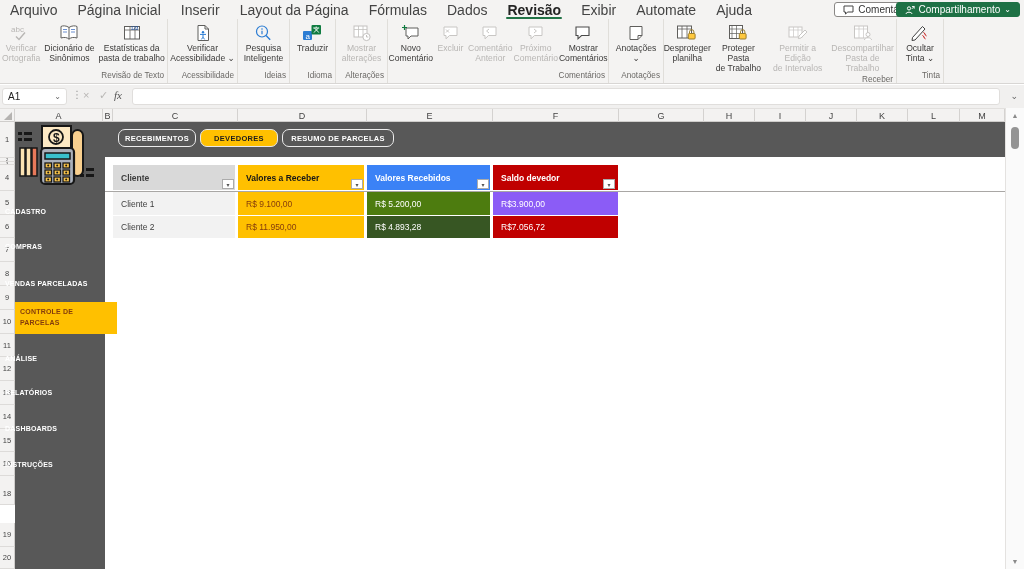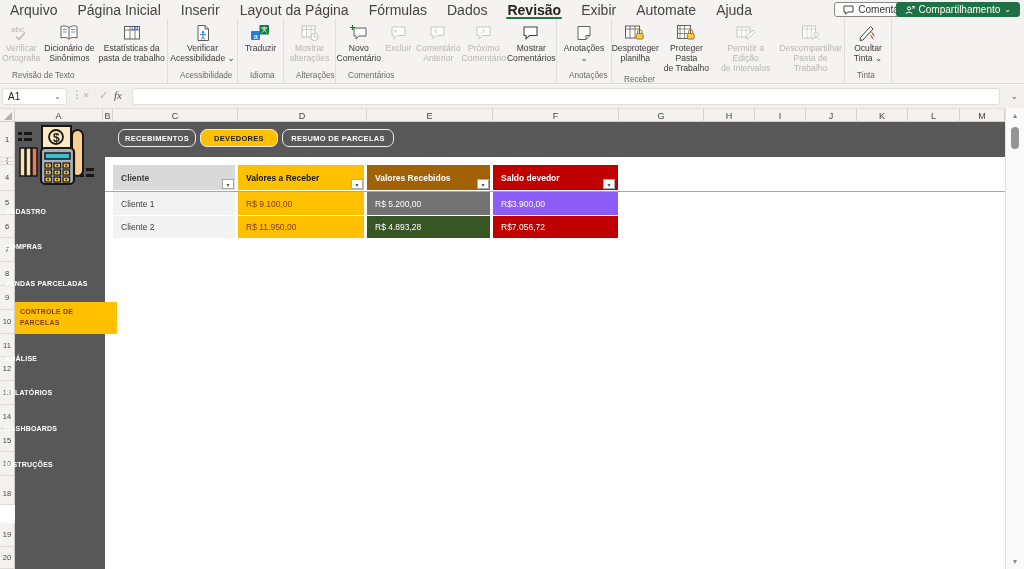--- a/index.html
+++ b/index.html
@@ -18,21 +18,21 @@
   .chip-share { right:4px; background:#1e7145; color:#fff; border:1px solid #1e7145; }
 
   
   .ribbon { position:absolute; left:0; top:19px; width:1024px; height:65px; background:#f4f3f2; border-bottom:1px solid #d8d6d4; display:flex; }
   .rgroup { height:100%; display:flex; flex-direction:column; border-right:1px solid #e0deda; flex:0 0 auto; }
   .rbuttons { flex:1; display:flex; justify-content:center; align-items:flex-start; padding-top:2px; }
   .rbtn { display:flex; flex-direction:column; align-items:center; text-align:center; padding:2px 2px 0; border-radius:3px; min-width:34px; }
   .rbtn .ricon { height:20px; display:flex; align-items:center; justify-content:center; }
   .rbtn .rlabel { font-size:8.6px; line-height:1.15; color:#3b3a39; white-space:pre-line; margin-top:1px; }
   .rbtn.disabled .rlabel { color:#b8b6b4; }
-  .glabel { font-size:8.2px; color:#6a6865; text-align:left; padding:1px 12px 3px; white-space:nowrap; }
+  .glabel { font-size:8.2px; color:#6a6865; text-align:right; padding:1px 3px 3px; white-space:nowrap; }
   .ribbon-collapse { position:absolute; right:8px; top:68px; font-size:10px; color:#666; }
 
   
   .fbar { position:absolute; left:0; top:85px; width:1024px; height:23px; background:#f1f0ef; display:flex; align-items:center; }
   .namebox { position:absolute; left:2px; top:3px; width:65px; height:17px; background:#fff; border:1px solid #e0dedc; border-radius:3px; display:flex; align-items:center; font-size:10px; color:#222; padding:0 5px; }
   .namebox .caret { margin-left:auto; font-size:8px; color:#666; }
   .fbar-dots { position:absolute; left:72px; top:4px; font-size:10px; color:#999; }
   .fbar-x { position:absolute; left:83px; top:4px; font-size:11px; color:#b8b6b4; }
   .fbar-check { position:absolute; left:99px; top:4px; font-size:11px; color:#b8b6b4; }
   .fbar-fx { position:absolute; left:114px; top:4px; font-size:11px; font-style:italic; font-family:"Liberation Serif", serif; color:#555; }
@@ -162,20 +162,37 @@
                 <path d="M6 10.4 h6 M9 10.4 v2.8 M7.4 15.4 l1.6-2.2 1.6 2.2" stroke="#2b7cd3" stroke-width="1" fill="none"></path>
               </svg>
           </span>
           <span class="rlabel">Verificar
 Acessibilidade ⌄</span>
         </div>
       </div>
       <div class="glabel">Acessibilidade</div>
     </div>
 
+    <div class="rgroup" style="width:52px">
+      <div class="rbuttons">
+        <div class="rbtn">
+          <span class="ricon">
+            <svg width="18" height="18" viewBox="0 0 18 18">
+                <circle cx="8" cy="7.5" r="5.5" fill="none" stroke="#2b7cd3" stroke-width="1.2"></circle>
+                <path d="M12 11.5 l4.2 4.2" stroke="#2b7cd3" stroke-width="1.4"></path>
+                <circle cx="8" cy="5" r="0.8" fill="#2b7cd3"></circle>
+                <path d="M8 6.8 v3.4" stroke="#2b7cd3" stroke-width="1.2"></path>
+              </svg>
+          </span>
+          <span class="rlabel">Pesquisa
+Inteligente</span>
+        </div>
+      </div>
+      <div class="glabel">Ideias</div>
+    </div>
 
     <div class="rgroup" style="width:46px">
       <div class="rbuttons">
         <div class="rbtn">
           <span class="ricon">
             <svg width="20" height="18" viewBox="0 0 20 18">
                 <rect x="1" y="7" width="9" height="9" rx="1" fill="#2b7cd3"></rect>
                 <text x="3.4" y="14.6" font-size="8" fill="#fff" font-family="Liberation Sans, sans-serif">a</text>
                 <rect x="9.5" y="1" width="9.5" height="9.5" rx="1" fill="#107c41"></rect>
                 <path d="M11.2 4 h6 M14.2 2.5 v1.5 M12 8.6 c1.2-1.6 2.8-3.4 4.4-4.4 M16.8 8.6 c-1.2-1.6-2.8-3.4-4.4-4.4" stroke="#fff" stroke-width="0.9" fill="none"></path>
@@ -459,31 +476,31 @@
 PARCELAS</div>
     <div class="sideitem" style="top:233px">ANÁLISE</div>
     <div class="sideitem" style="top:267px">RELATÓRIOS</div>
     <div class="sideitem" style="top:303px">DASHBOARDS</div>
     <div class="sideitem" style="top:339px">INSTRUÇÕES</div>
 
     <div class="freeze-line"></div>
 
     <div class="tcell hdr" style="left:113px;top:43px;width:122px;height:25px;background:#d9d9d9;color:#3d3d3d">Cliente</div>
     <div class="tcell hdr" style="left:238px;top:43px;width:126px;height:25px;background:#ffc000;color:#161616">Valores a Receber</div>
-    <div class="tcell hdr" style="left:367px;top:43px;width:123px;height:25px;background:#a16207;color:#fff">Valores Recebidos</div>
+    <div class="tcell hdr" style="left:367px;top:43px;width:123px;height:25px;background:#3b82f6;color:#fff">Valores Recebidos</div>
     <div class="tcell hdr" style="left:493px;top:43px;width:125px;height:25px;background:#c00000;color:#fff">Saldo devedor</div>
 
     <div class="filterbtn" style="left:222px;top:57px">▾</div>
     <div class="filterbtn" style="left:351px;top:57px">▾</div>
     <div class="filterbtn" style="left:477px;top:57px">▾</div>
     <div class="filterbtn" style="left:603px;top:57px">▾</div>
 
     <div class="tcell" style="left:113px;top:70px;width:122px;height:23px;background:#f2f2f2;color:#3d3d3d">Cliente 1</div>
     <div class="tcell" style="left:238px;top:70px;width:126px;height:23px;background:#ffc000;color:#843c0c">R$ 9.100,00</div>
-    <div class="tcell" style="left:367px;top:70px;width:123px;height:23px;background:#737373;color:#fff">R$ 5.200,00</div>
+    <div class="tcell" style="left:367px;top:70px;width:123px;height:23px;background:#4d7c0f;color:#fff">R$ 5.200,00</div>
     <div class="tcell" style="left:493px;top:70px;width:125px;height:23px;background:#8b5cf6;color:#fff">R$3.900,00</div>
 
     <div class="tcell" style="left:113px;top:94px;width:122px;height:22px;background:#f2f2f2;color:#3d3d3d">Cliente 2</div>
     <div class="tcell" style="left:238px;top:94px;width:126px;height:22px;background:#ffc000;color:#843c0c">R$ 11.950,00</div>
     <div class="tcell" style="left:367px;top:94px;width:123px;height:22px;background:#375623;color:#fff">R$ 4.893,28</div>
     <div class="tcell" style="left:493px;top:94px;width:125px;height:22px;background:#c00000;color:#fff">R$7.056,72</div>
   </div>
 
   <div class="vscroll">
     <div class="arr" style="top:4px">▲</div>

